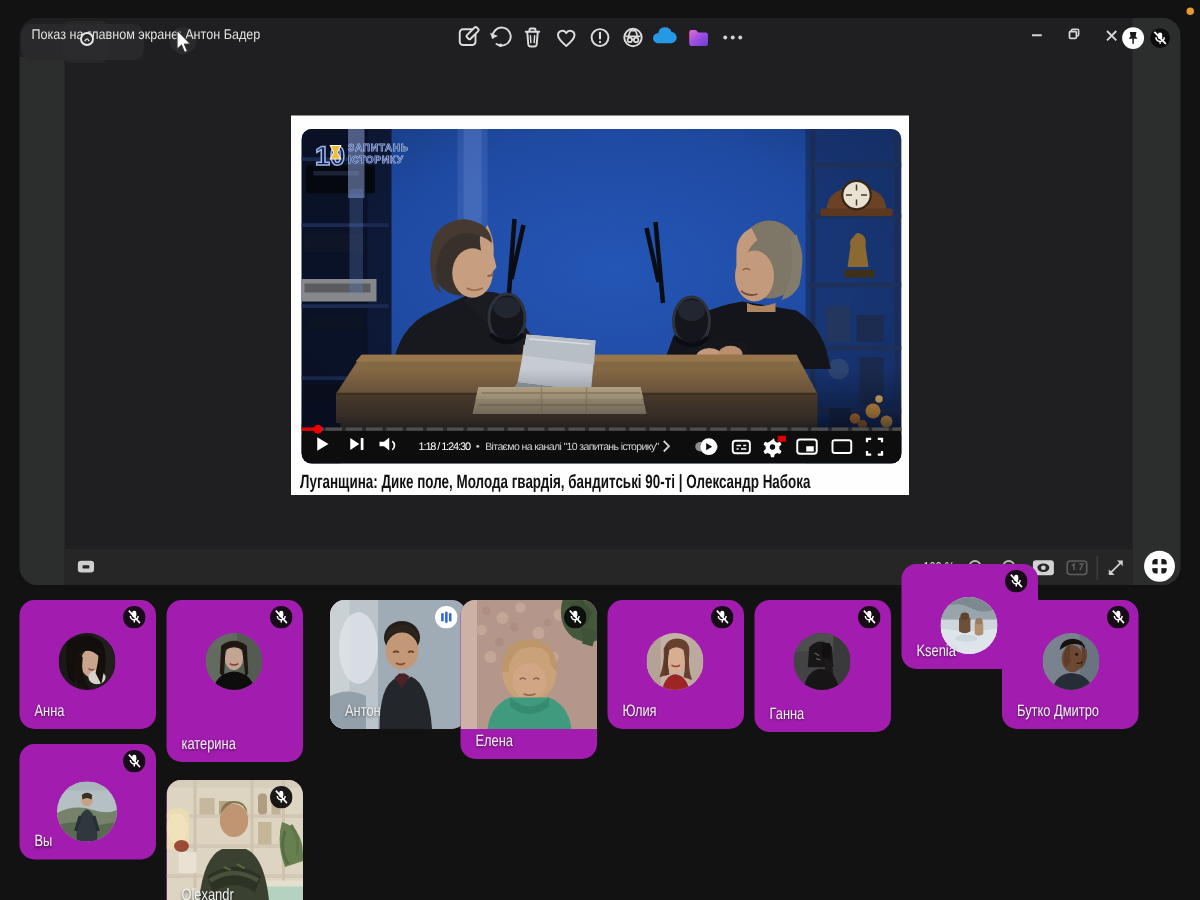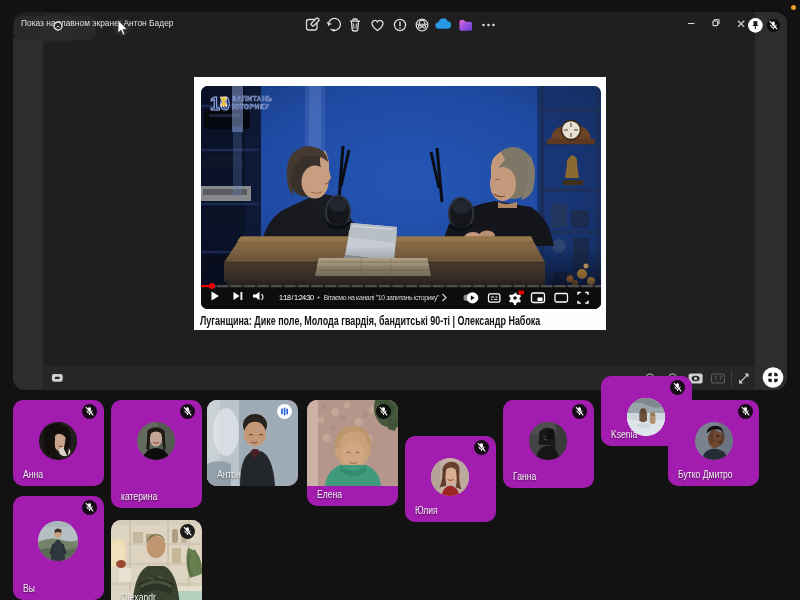--- a/index.html
+++ b/index.html
@@ -346,21 +346,21 @@
     <svg style="position:absolute;left:69.9px;top:4px;" width="15" height="15" viewBox="0 0 15 15">
 <circle cx="7.5" cy="7.5" r="7.5" fill="#0a0a0a" opacity="0.92"></circle>
 <g stroke="#ffffff" fill="none">
 <rect x="6.1" y="3.2" width="2.8" height="4.4" rx="1.4" fill="#ffffff" stroke="none"></rect>
 <path d="M4.9 6.6 a2.6 2.6 0 0 0 5.2 0 M7.5 9.4 v1.6" stroke-width="1"></path>
 <path d="M3.9 3.1 l7.4 8.3" stroke-width="1.1"></path>
 </g>
     </svg>
     <div class="tname">катерина</div>
   </div>
-<div class="tile" style="left:207px;top:400px;width:91px;height:86px;">
+<div class="tile" style="left:220px;top:400px;width:91px;height:86px;">
 <svg style="position:absolute;left:0;top:0;" width="91" height="86" viewBox="0 0 91 86">
 <rect width="91" height="86" fill="#9fabb5"></rect>
 <rect x="0" y="0" width="32" height="86" fill="#bac4ca"></rect>
 <rect x="0" y="0" width="13" height="86" fill="#c9d1d5"></rect>
 <ellipse cx="19" cy="32" rx="13" ry="24" fill="#dfe4e7" opacity="0.8"></ellipse>
 <path d="M0 64 Q12 58 24 64 L24 86 L0 86 Z" fill="#93a0aa"></path>
 <ellipse cx="48" cy="25" rx="12" ry="11" fill="#241e19"></ellipse>
 <ellipse cx="48" cy="34" rx="11" ry="12.5" fill="#c29878"></ellipse>
 <path d="M37.5 27 Q40 21.5 48 21.5 Q56 21.5 58.5 27 L58.5 22 Q54 16.5 48 16.5 Q42 16.5 37.5 22 Z" fill="#2b241e"></path>
 <path d="M33 86 Q33 57 44 52 L48 55 L54 51 Q66 56 68 86 Z" fill="#23262b"></path>
@@ -412,21 +412,21 @@
     <svg style="position:absolute;left:69.9px;top:4px;" width="15" height="15" viewBox="0 0 15 15">
 <circle cx="7.5" cy="7.5" r="7.5" fill="#0a0a0a" opacity="0.92"></circle>
 <g stroke="#ffffff" fill="none">
 <rect x="6.1" y="3.2" width="2.8" height="4.4" rx="1.4" fill="#ffffff" stroke="none"></rect>
 <path d="M4.9 6.6 a2.6 2.6 0 0 0 5.2 0 M7.5 9.4 v1.6" stroke-width="1"></path>
 <path d="M3.9 3.1 l7.4 8.3" stroke-width="1.1"></path>
 </g>
     </svg>
     <div class="tname">Елена</div>
   </div>
-<div class="tile" style="left:404.5px;top:400px;width:91px;height:86px;margin-top:36px;">
+<div class="tile" style="left:404.5px;top:400px;width:91px;height:86px;">
 <svg style="position:absolute;left:50%;top:22px;margin-left:-19px;" width="38" height="38" viewBox="0 0 40 40">
 <defs>
         <clipPath id="c5">
           <circle cx="20" cy="20" r="20"></circle>
         </clipPath>
       </defs>
 <g clip-path="url(#c5)">
         <rect width="40" height="40" fill="#c4b2a6"></rect>
 <rect x="0" width="10" height="40" fill="#b5a296"></rect>
 <rect x="30" width="10" height="40" fill="#bcaa9e"></rect>
@@ -528,21 +528,21 @@
     <svg style="position:absolute;left:69.9px;top:4px;" width="15" height="15" viewBox="0 0 15 15">
 <circle cx="7.5" cy="7.5" r="7.5" fill="#0a0a0a" opacity="0.92"></circle>
 <g stroke="#ffffff" fill="none">
 <rect x="6.1" y="3.2" width="2.8" height="4.4" rx="1.4" fill="#ffffff" stroke="none"></rect>
 <path d="M4.9 6.6 a2.6 2.6 0 0 0 5.2 0 M7.5 9.4 v1.6" stroke-width="1"></path>
 <path d="M3.9 3.1 l7.4 8.3" stroke-width="1.1"></path>
 </g>
     </svg>
     <div class="tname">Бутко Дмитро</div>
   </div>
-<div class="tile" style="left:12.5px;top:496px;width:91px;height:104px;">
+<div class="tile" style="left:12.5px;top:496px;width:91px;height:77px;">
 <svg style="position:absolute;left:50%;top:25px;margin-left:-20px;" width="40" height="40" viewBox="0 0 40 40">
 <defs>
         <clipPath id="c9">
           <circle cx="20" cy="20" r="20"></circle>
         </clipPath>
       </defs>
 <g clip-path="url(#c9)">
         <rect width="40" height="40" fill="#b4c0c4"></rect>
 <rect x="0" y="0" width="40" height="6" fill="#a9b6bb"></rect>
 <path d="M0 21 Q12 15 24 19 Q34 22 40 19 L40 40 L0 40 Z" fill="#76836b"></path>

